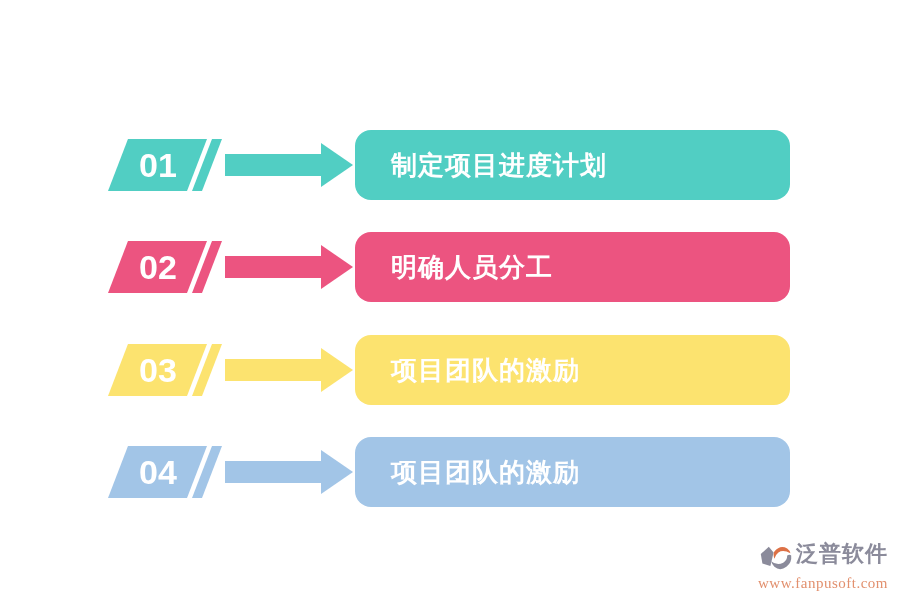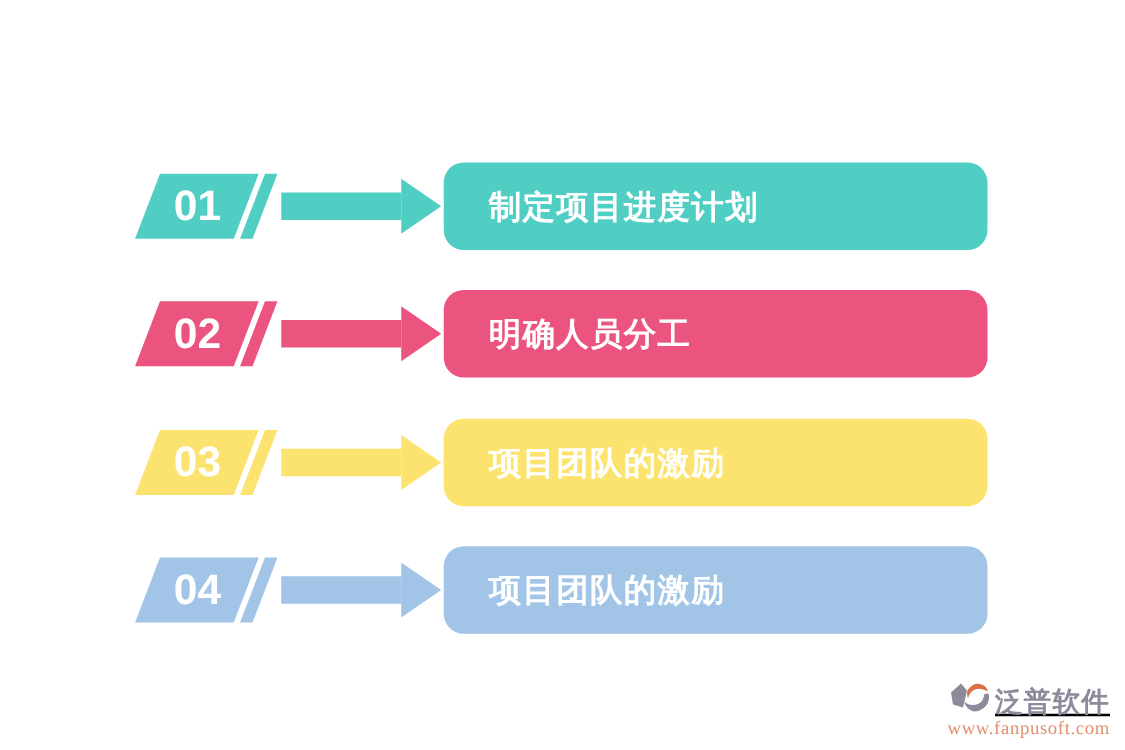--- a/index.html
+++ b/index.html
@@ -37,21 +37,21 @@
     position:absolute;left:355px;top:0;width:435px;height:70px;border-radius:16px;
     background:var(--c);display:flex;align-items:center;
   }
   .pill .label{
     color:#ffffff;font-weight:bold;font-size:26px;letter-spacing:1px;
     padding-left:36px;white-space:nowrap;
   }
 
   
   .logo{position:absolute;right:12px;bottom:8px;text-align:center;}
-  .logo-top{display:flex;align-items:flex-end;justify-content:flex-end;gap:3px;text-decoration:underline;}
+  .logo-top{display:flex;align-items:flex-start;justify-content:flex-end;gap:3px;}
   .logo-name{
     font-size:22px;font-weight:bold;color:var(--logo-text);letter-spacing:1px;line-height:1.1;
   }
   .logo-url{
     font-size:15px;color:var(--logo-url);letter-spacing:0.5px;margin-top:1px;
     font-family:"Liberation Serif","DejaVu Serif",serif;
   }
 </style>
 </head>
 <body>

